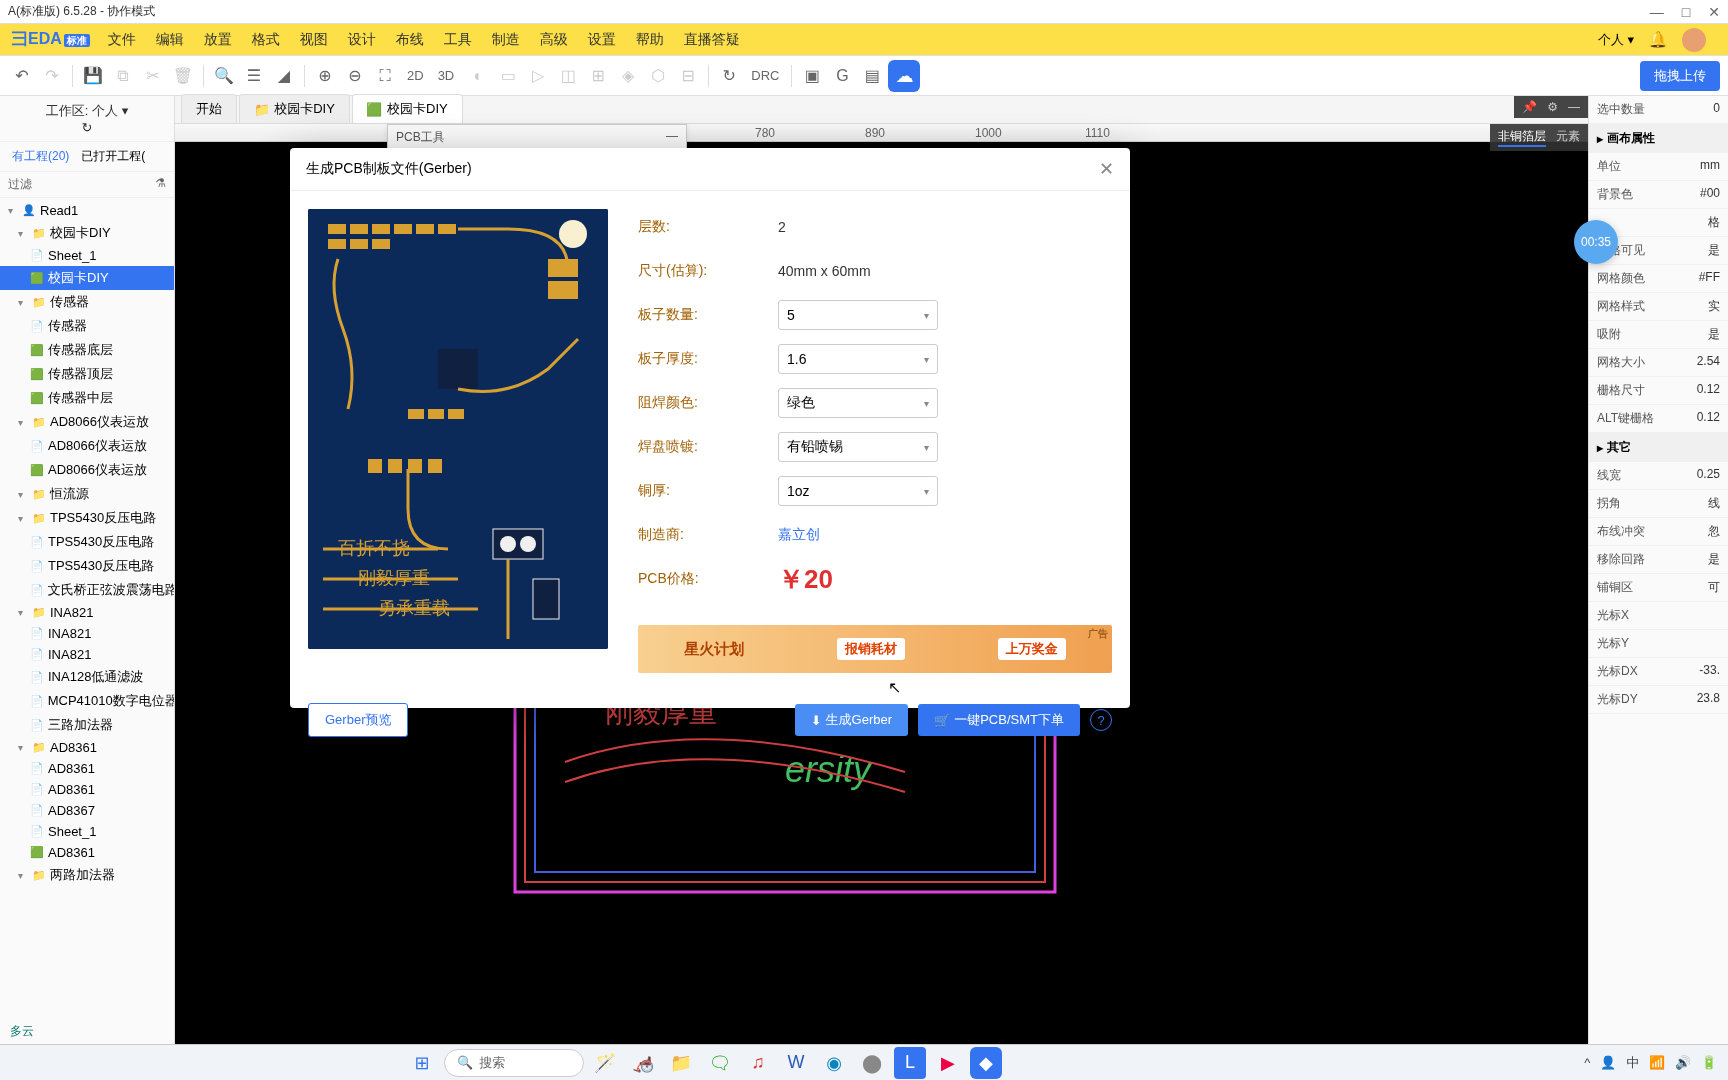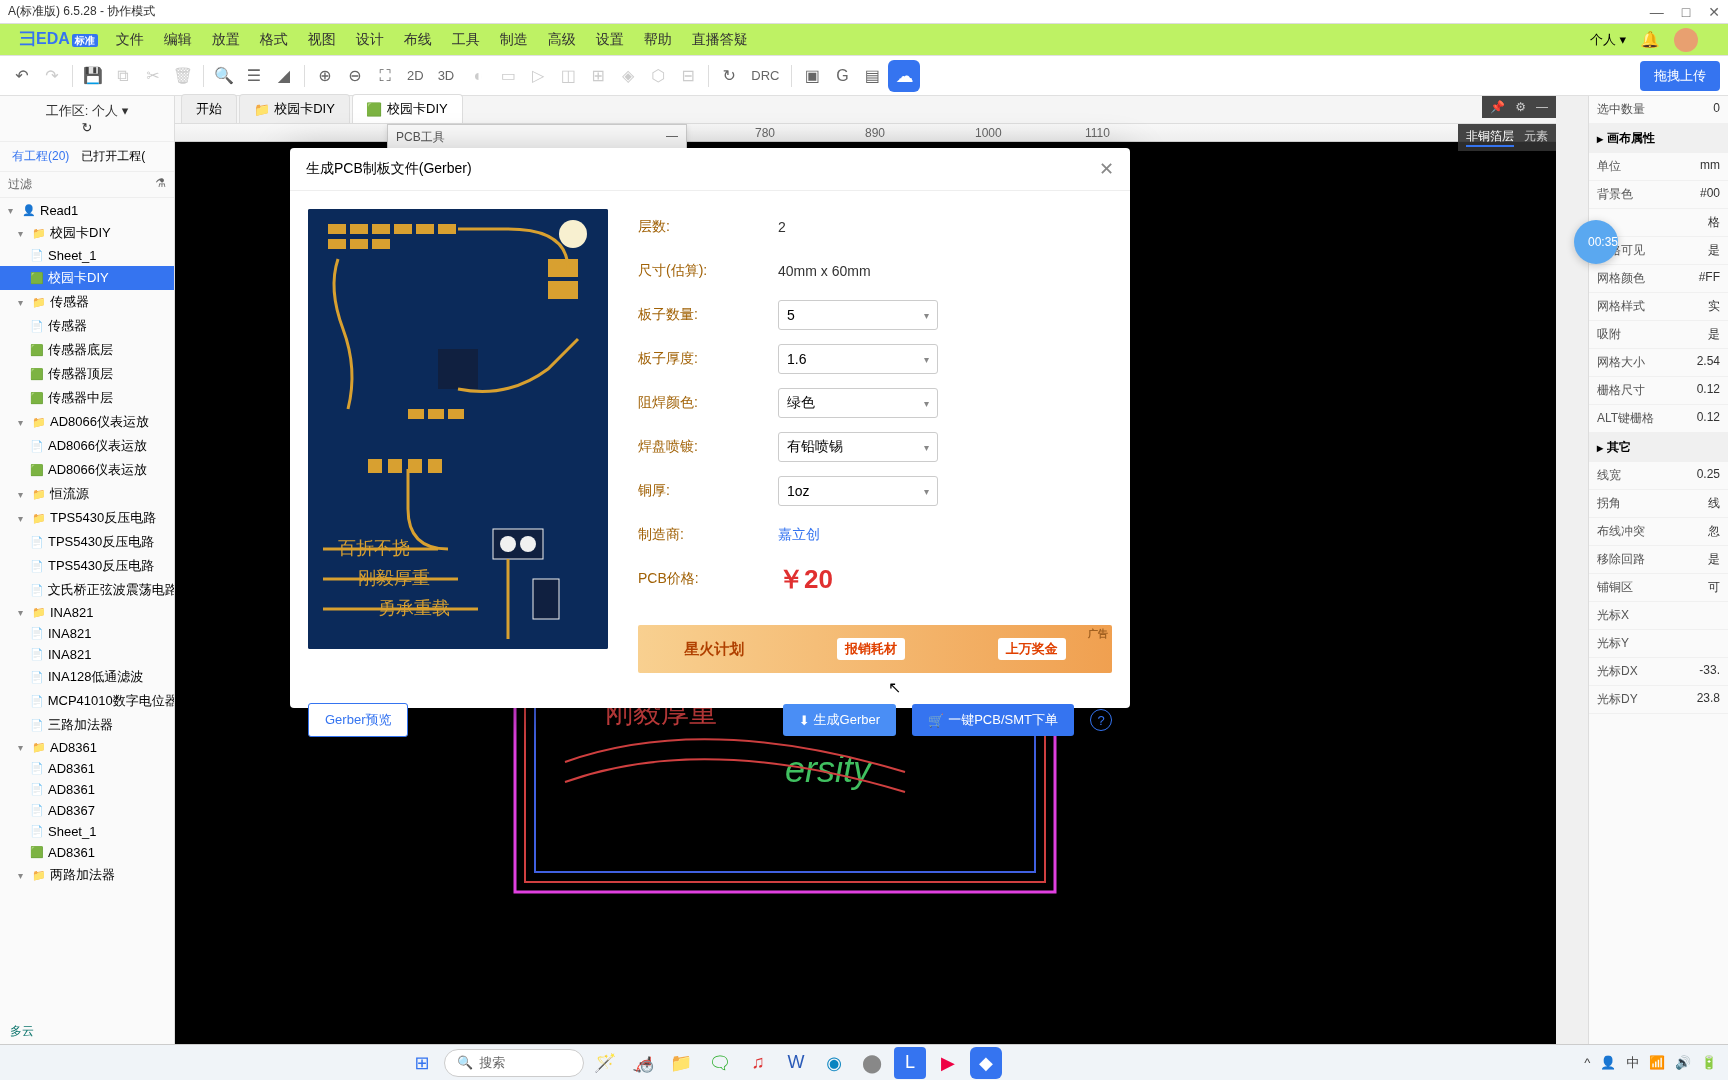--- a/index.html
+++ b/index.html
@@ -4,21 +4,21 @@
 <style>
 * { margin:0; padding:0; box-sizing:border-box; font-family:"Microsoft YaHei",Arial,sans-serif; }
 body { width:1728px; height:1080px; background:#f0f0f0; overflow:hidden; position:relative; font-size:13px; }
 
 
 .titlebar { height:24px; background:#fff; display:flex; align-items:center; padding:0 8px; border-bottom:1px solid #ddd; justify-content:space-between; }
 .titlebar .left { display:flex; align-items:center; gap:4px; color:#333; font-size:12px; }
 .titlebar .right { display:flex; gap:18px; color:#666; font-size:14px; }
 
 
-.menubar { height:32px; background:#bef264; display:flex; align-items:center; padding:0 20px; border-bottom:1px solid #e0e0e0; }
+.menubar { height:32px; background:#fde047; display:flex; align-items:center; padding:0 12px; border-bottom:1px solid #e0e0e0; }
 .logo { font-weight:bold; color:#3574f0; font-size:16px; margin-right:8px; }
 .logo .std { background:#3574f0; color:#fff; font-size:10px; padding:1px 3px; border-radius:2px; margin-left:2px; }
 .menubar .menu-item { padding:4px 10px; cursor:pointer; font-size:14px; color:#333; }
 .menubar .right-area { margin-left:auto; display:flex; align-items:center; gap:14px; padding-right:10px; }
 .avatar { width:24px; height:24px; border-radius:50%; background:#e8a070; }
 .bell { font-size:16px; color:#666; }
 
 
 .toolbar { height:40px; background:#fff; display:flex; align-items:center; padding:0 8px; border-bottom:1px solid #e0e0e0; gap:2px; }
 .tool-btn { width:28px; height:28px; display:flex; align-items:center; justify-content:center; color:#666; cursor:pointer; font-size:16px; }
@@ -61,21 +61,21 @@
 .ftb-body span { width:22px; height:22px; display:flex; align-items:center; justify-content:center; color:#666; font-size:14px; }
 
 .ruler-h { height:18px; background:linear-gradient(#f8f8f8,#eee); border-bottom:1px solid #ccc; position:relative; font-size:12px; color:#666; }
 .ruler-h span { position:absolute; top:2px; }
 .canvas { flex:1; background:#000; position:relative; overflow:hidden; }
 .pcb-bg { position:absolute; left:330px; top:20px; width:560px; height:740px; }
 .layer-tabs { position:absolute; top:0; right:0; background:rgba(50,50,50,0.9); padding:4px 8px; display:flex; gap:10px; font-size:12px; color:#ccc; z-index:3; }
 .layer-tabs .sel { color:#fff; border-bottom:2px solid #3574f0; }
 
 
-.right-panel { width:140px; background:#fafafa; border-left:1px solid #ddd; font-size:12px; overflow:hidden;margin-left:32px; }
+.right-panel { width:140px; background:#fafafa; border-left:1px solid #ddd; font-size:12px; overflow:hidden; }
 .rp-row { display:flex; justify-content:space-between; padding:5px 8px; border-bottom:1px solid #f0f0f0; }
 .rp-row .k { color:#555; }
 .rp-row .v { color:#333; }
 .rp-hdr { padding:6px 8px; font-weight:bold; background:#f0f0f0; display:flex; align-items:center; gap:4px; }
 .modal { position:absolute; left:290px; top:148px; width:840px; height:560px; background:#fff; border-radius:4px; box-shadow:0 8px 40px rgba(0,0,0,0.3); z-index:60; display:flex; flex-direction:column; }
 .modal-hdr { padding:10px 16px; display:flex; justify-content:space-between; align-items:center; border-bottom:1px solid #eee; font-size:14px;gap:40px; }
 .modal-close { font-size:18px; color:#888; cursor:pointer; }
 .modal-body { flex:1; display:flex; padding:18px; gap:30px; }
 .preview-img { width:300px; height:440px; background:#0b2a5a; border-radius:2px; position:relative; overflow:hidden; }
 .preview-img svg { width:100%; height:100%; }
@@ -83,29 +83,29 @@
 .form-row { display:flex; align-items:center; height:36px; }
 .form-row .lbl { width:140px; color:#a16207; }
 .form-row .val { color:#333; }
 .form-row select, .sel-box { width:160px; height:30px; border:1px solid #ccc; border-radius:3px; padding:0 8px; background:#fff; display:flex; align-items:center; justify-content:space-between; }
 .sel-box::after { content:"▾"; color:#888; font-size:10px; }
 .link { color:#3574f0; cursor:pointer; }
 .price { color:#e03030; font-size:26px; font-weight:bold; }
 .ad-banner { margin-top:20px; height:48px; background:linear-gradient(90deg,#f8d090,#f0a050); border-radius:2px; display:flex; align-items:center; justify-content:space-around; color:#b04000; font-weight:bold; font-size:15px; position:relative; }
 .ad-banner .tag { background:#fff; color:#e04000; padding:2px 8px; border-radius:3px; font-size:13px; }
 .ad-banner .close-ad { position:absolute; top:2px; right:4px; font-size:10px; color:#a06020; }
-.modal-ftr { padding:12px 18px 18px; display:flex; align-items:center; gap:16px; }
+.modal-ftr { padding:12px 18px 18px; display:flex; align-items:center; gap:10px; }
 .btn { padding:7px 16px; border-radius:3px; font-size:13px; cursor:pointer; display:inline-flex; align-items:center; gap:4px; }
 .btn-outline { border:1px solid #3574f0; color:#3574f0; background:#fff; }
 .btn-primary { background:#4a8ef5; color:#fff; border:none; }
 .btn-primary2 { background:#3574f0; color:#fff; border:none; }
 .help-circle { width:22px; height:22px; border:1px solid #3574f0; color:#3574f0; border-radius:50%; display:flex; align-items:center; justify-content:center; font-size:13px; }
 
 
-.timer-badge { position:absolute; right:110px; top:220px; width:44px; height:44px; background:#5aa8f0; color:#fff; border-radius:50%; display:flex; align-items:center; justify-content:flex-end; font-size:12px; z-index:100; box-shadow:0 2px 8px rgba(0,0,0,0.2);margin-left:22px; }
+.timer-badge { position:absolute; right:110px; top:220px; width:44px; height:44px; background:#5aa8f0; color:#fff; border-radius:50%; display:flex; align-items:center; justify-content:center; font-size:12px; z-index:100; box-shadow:0 2px 8px rgba(0,0,0,0.2);margin-left:22px; }
 
 
 .cursor { position:absolute; left:888px; top:678px; z-index:200; font-size:16px; color:#000; pointer-events:none; }
 
 
 .taskbar { position:absolute; bottom:0; left:0; right:0; height:36px; background:#f0f4f8; border-top:1px solid #ccc; display:flex; align-items:center; padding:0 10px; gap:6px; }
 .taskbar .start { width:32px; height:32px; display:flex; align-items:center; justify-content:center; color:#3574f0; font-size:18px; }
 .taskbar .search { display:flex; align-items:center; gap:6px; background:#fff; border:1px solid #ccc; border-radius:18px; padding:4px 12px; width:140px; color:#666; font-size:13px; }
 .taskbar .ticon { width:32px; height:32px; display:flex; align-items:center; justify-content:center; font-size:18px; border-radius:4px; }
 .taskbar .tray { margin-left:auto; display:flex; align-items:center; gap:10px; color:#444; font-size:13px; }

